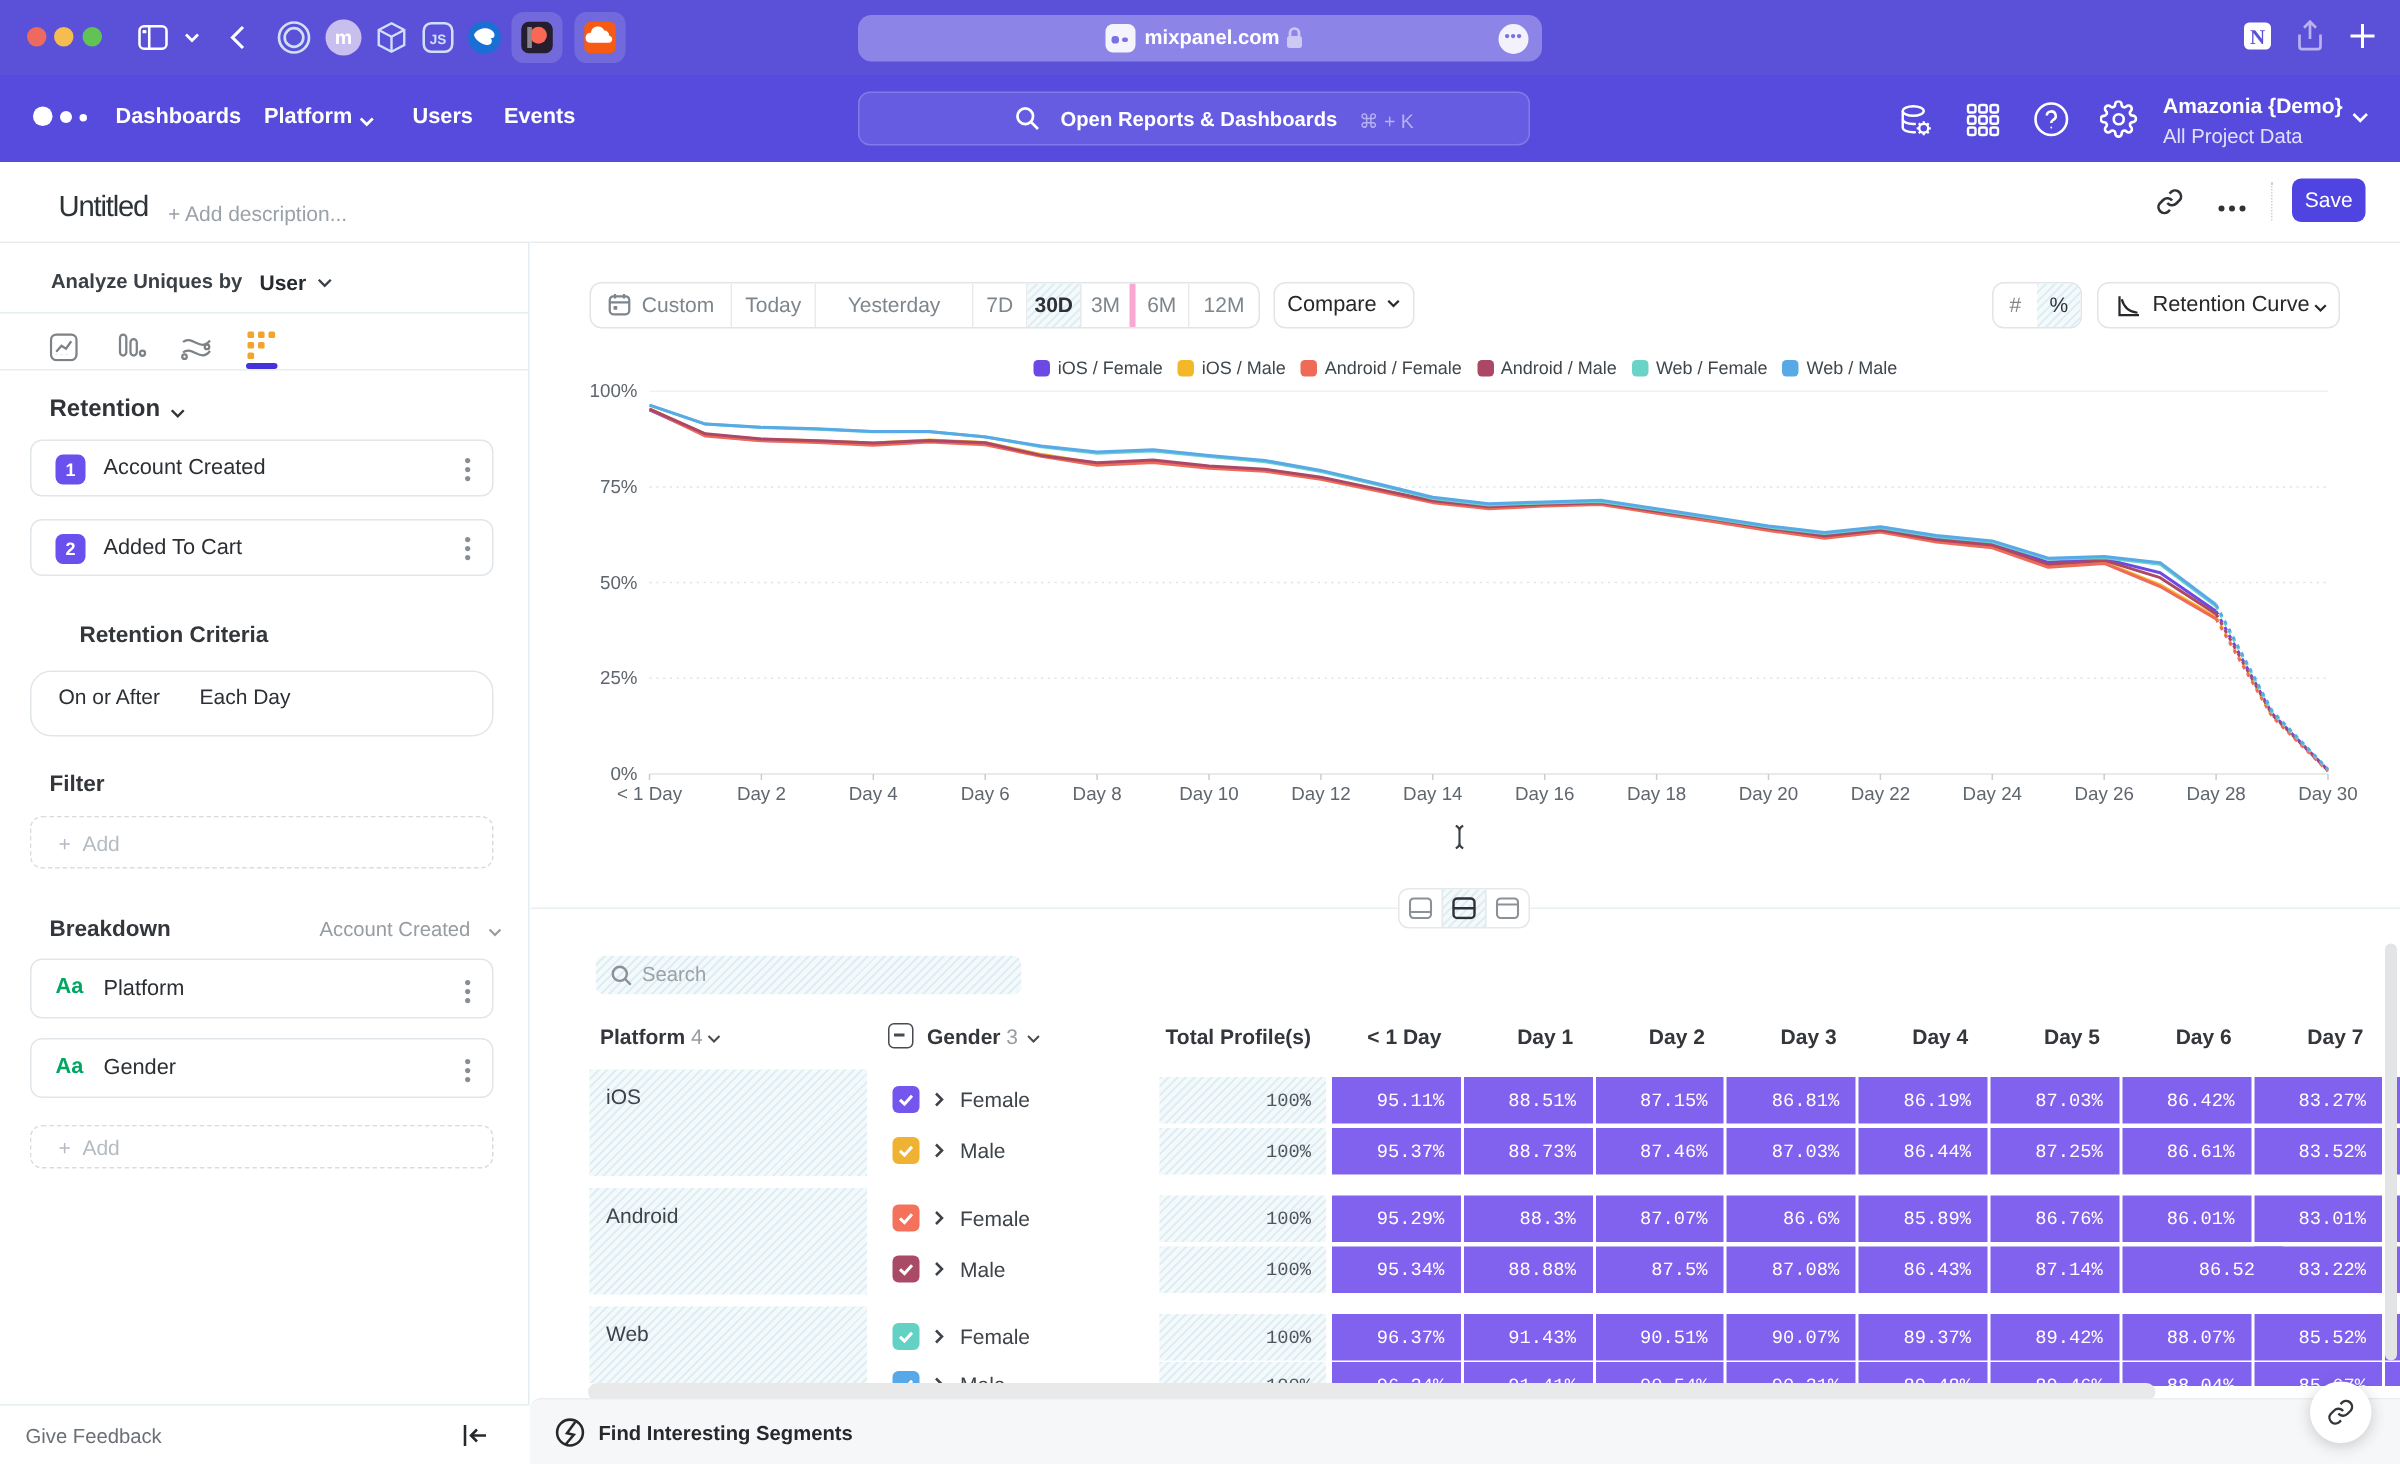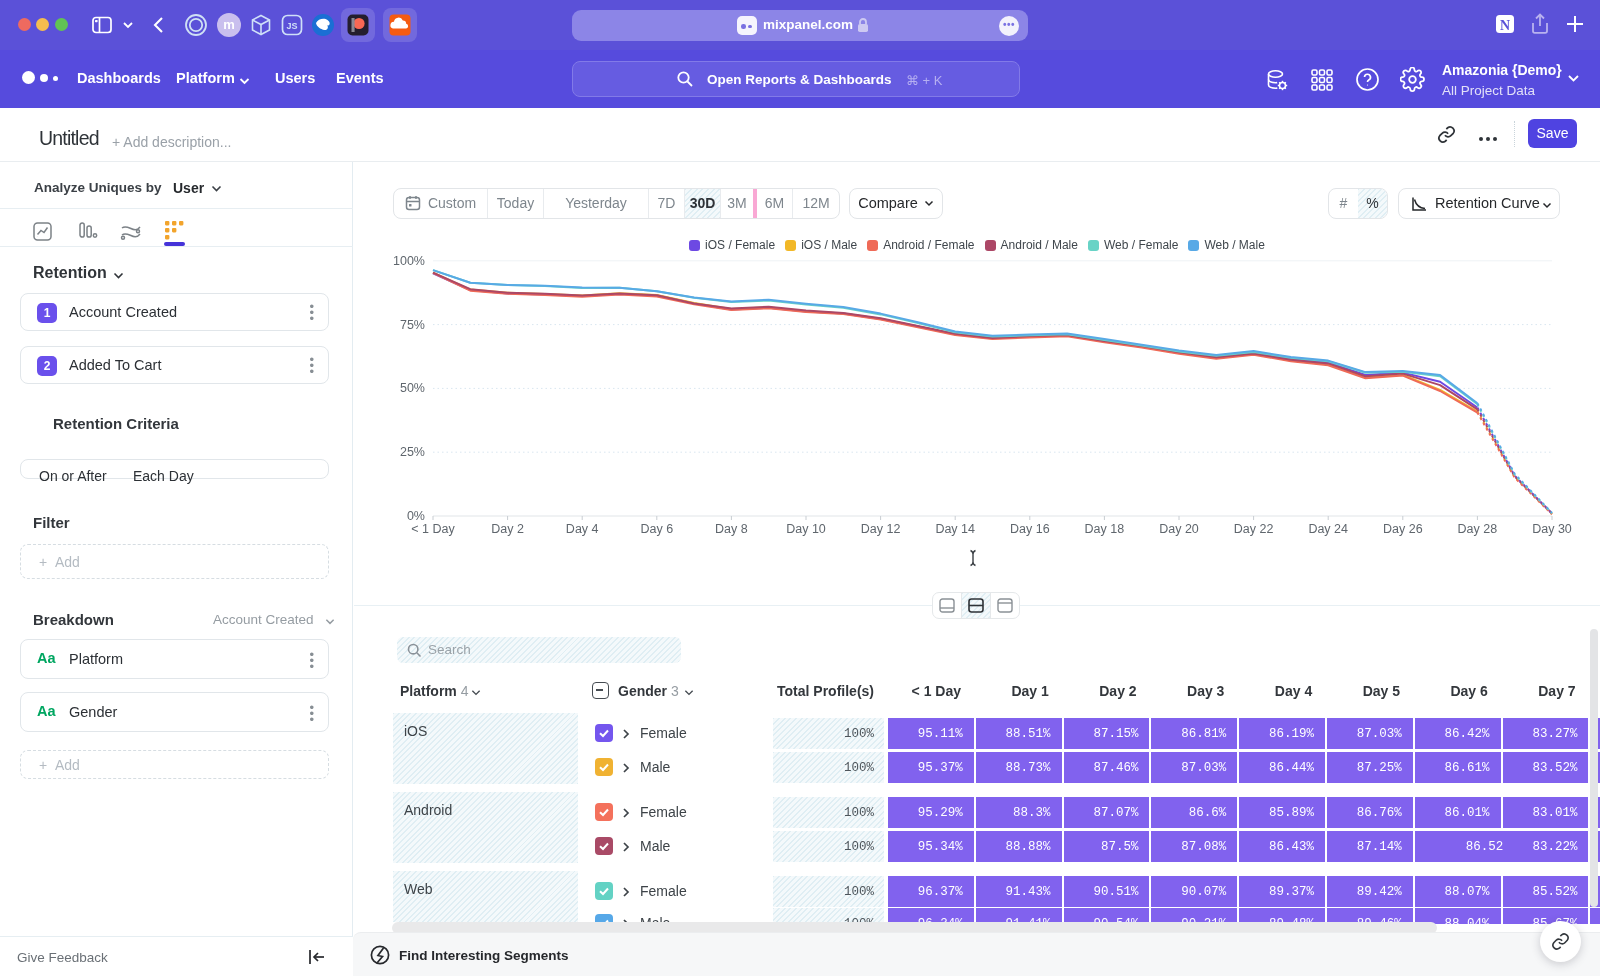--- a/index.html
+++ b/index.html
@@ -242,21 +242,21 @@
     <div class="abs" style="left:48px; top:10px; font-size:14.5px; font-weight:500; color:#2c3035;">Account Created</div>
     <div class="abs" style="right:14px; top:10px; color:#878e94; font-size:13px; letter-spacing:0; line-height:6px;">•<br>•<br>•</div>
   </div>
   <div class="card" style="top:184px; height:38px;">
     <div class="abs" style="left:16px; top:9px; width:20px; height:20px; background:#6a50ec; border-radius:5px; color:#fff; font-size:12px; font-weight:700; text-align:center; line-height:20px;">2</div>
     <div class="abs" style="left:48px; top:10px; font-size:14.5px; font-weight:500; color:#2c3035;">Added To Cart</div>
     <div class="abs" style="right:14px; top:10px; color:#878e94; font-size:13px; line-height:6px;">•<br>•<br>•</div>
   </div>
 
   <div class="shead abs" style="left:33px; top:253px;margin-left:20px;">Retention Criteria</div>
-  <div class="card" style="top:297px; height:20px;">
+  <div class="card" style="top:285px; height:44px;border-radius:14px;">
     <div class="abs" style="left:18px; top:8px; font-size:14px; font-weight:500; color:#2c3035;">On or After</div>
     <div class="abs" style="left:112px; top:8px; font-size:14px; font-weight:500; color:#2c3035;">Each Day</div>
   </div>
 
   <div class="shead abs" style="left:33px; top:352px;">Filter</div>
   <div class="dashedbox" style="top:382px; height:35px;">
     <span style="position:absolute; left:18px; top:9px;">+&nbsp;&nbsp;Add</span>
   </div>
 
   <div class="shead abs" style="left:33px; top:449px;">Breakdown</div>

